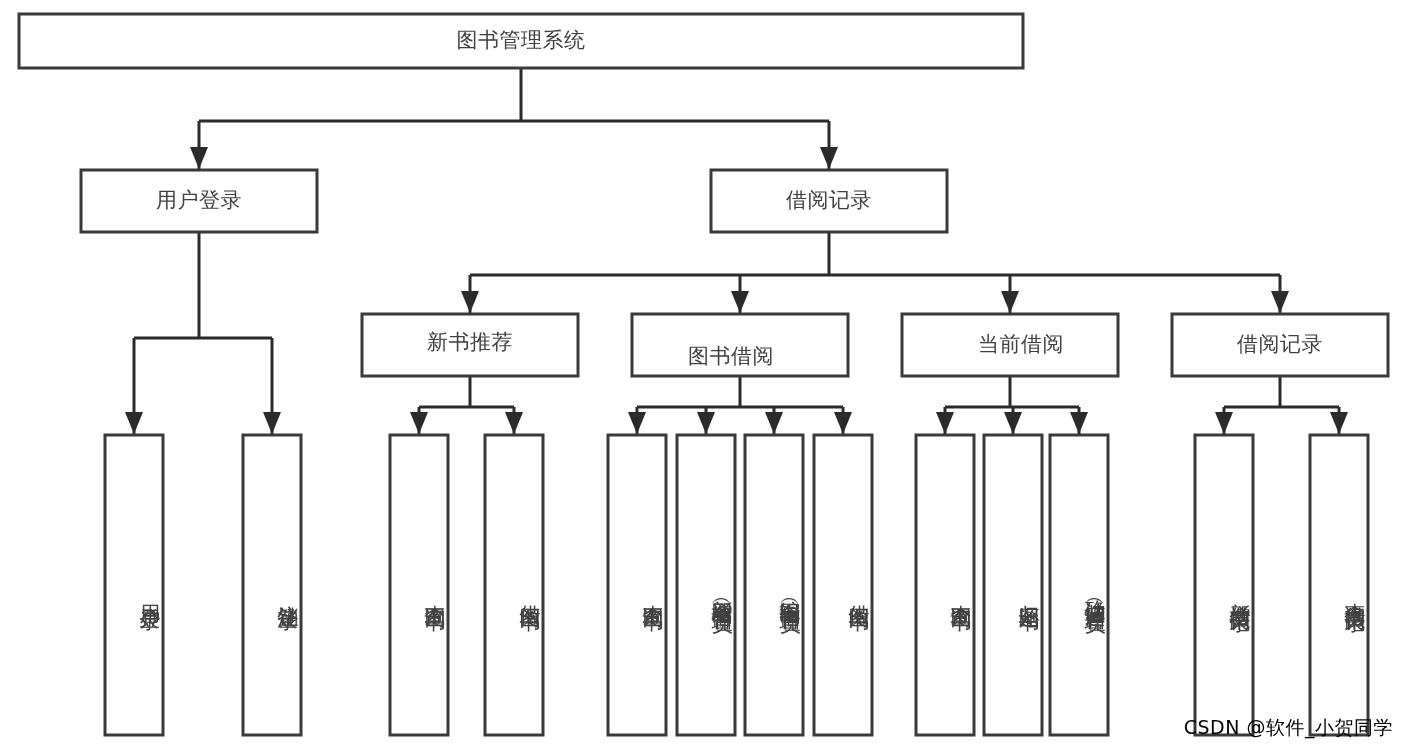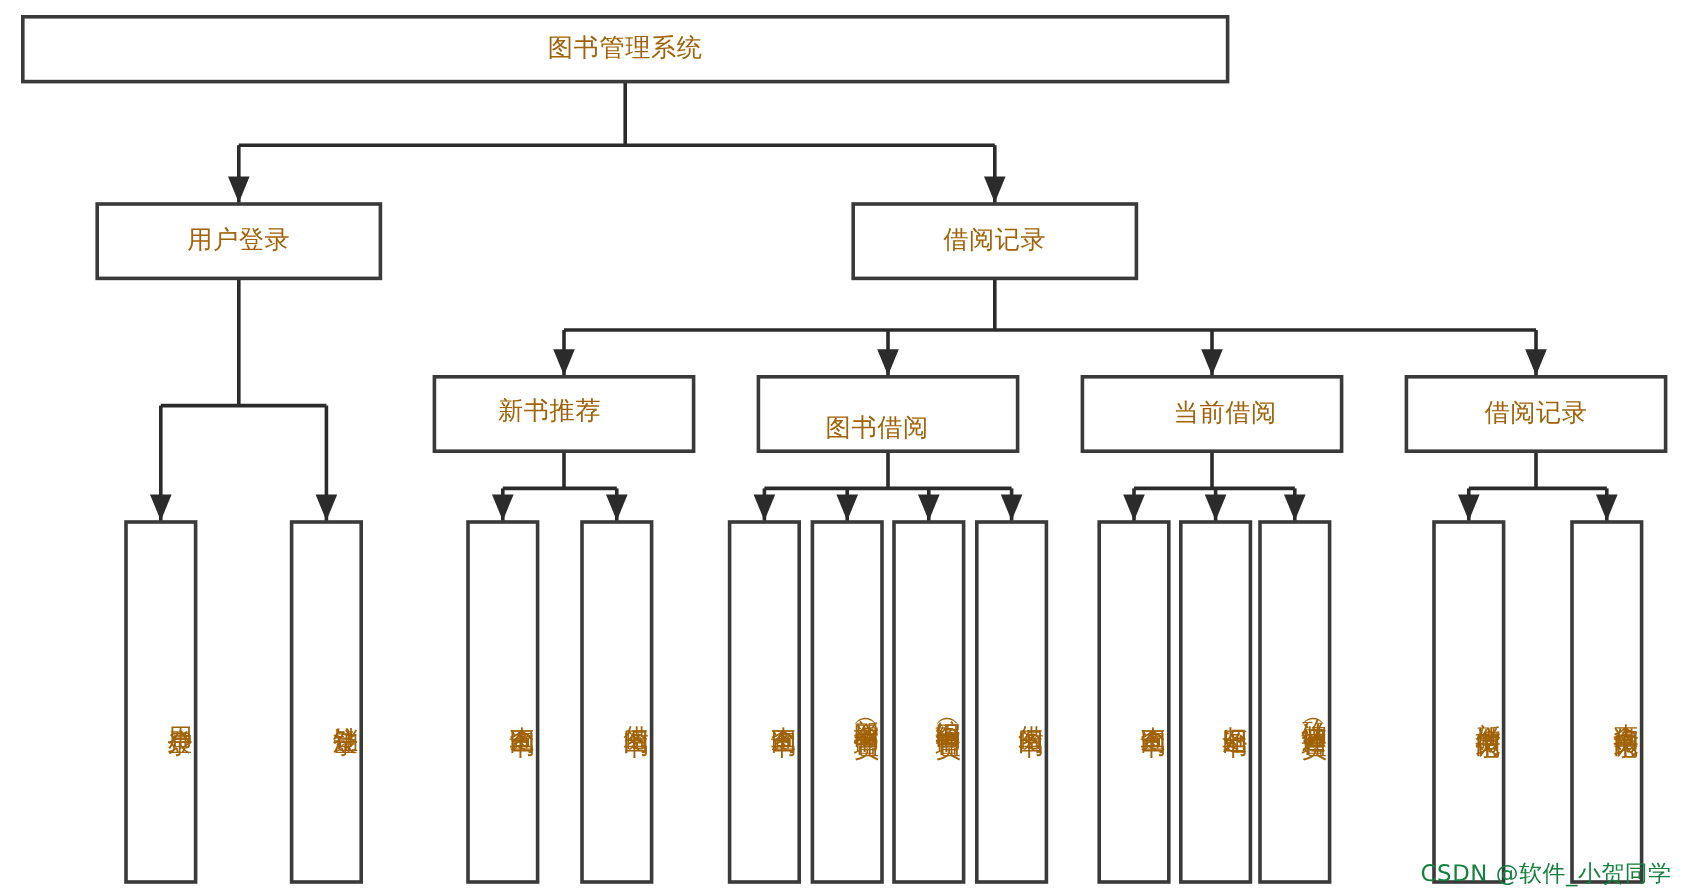--- a/index.html
+++ b/index.html
@@ -39,21 +39,21 @@
   }
   .arrow-head {
     fill: #2b2b2b;
     stroke: none;
   }
   .node-label {
     position: absolute;
     display: flex;
     align-items: center;
     justify-content: center;
-    color: #a16207;
+    color: #404040;
     font-family: "DejaVu Sans", "Liberation Sans", sans-serif;
     pointer-events: none;
     text-align: center;
     box-sizing: border-box;
   }
   .label-h {
     font-size: 21px;
     letter-spacing: 0.5px;
     line-height: 1.1;
   }
@@ -64,21 +64,21 @@
     line-height: 1.32;
     letter-spacing: 2px;
     align-items: flex-start;
     justify-content: center;
     padding-top: 14px;
   }
   .watermark {
     position: absolute;
     right: 12px;
     bottom: 6px;
-    color: #15803d;
+    color: #000000;
     font-size: 19px;
     font-family: "DejaVu Sans", "Liberation Sans", sans-serif;
     letter-spacing: 0.5px;
     white-space: nowrap;
     user-select: none;
   }
 </style>
 </head>
 <body>
 
@@ -160,21 +160,21 @@
         <rect x="1050" y="435" width="58" height="300" class="node-box"></rect>
         <rect x="1195" y="435" width="58" height="300" class="node-box"></rect>
         <rect x="1310" y="435" width="58" height="300" class="node-box"></rect>
       </g>
   </svg>
 
   <div id="labels-layer">
       <div class="node-label label-h" style="left: 19px; top: 14px; width: 1004px; height: 54px;">图书管理系统</div>
       <div class="node-label label-h" style="left: 81px; top: 170px; width: 236px; height: 62px;">用户登录</div>
       <div class="node-label label-h" style="left: 711px; top: 170px; width: 236px; height: 62px;">借阅记录</div>
-      <div class="node-label label-h" style="left: 350px; top: 314px; width: 216px; height: 58px; border-radius: 30px;">新书推荐</div>
+      <div class="node-label label-h" style="left: 362px; top: 314px; width: 216px; height: 58px; border-radius: 30px;">新书推荐</div>
       <div class="node-label label-h" style="left: 632px; top: 314px; width: 198px; height: 62px; margin-top: 12px;">图书借阅</div>
       <div class="node-label label-h" style="left: 902px; top: 314px; width: 216px; height: 62px; padding-left: 22px;">当前借阅</div>
       <div class="node-label label-h" style="left: 1172px; top: 314px; width: 216px; height: 62px; text-align: center;">借阅记录</div>
       <div class="node-label label-v" style="left: 105px; top: 435px; width: 58px; height: 300px;">用户登录</div>
       <div class="node-label label-v" style="left: 243px; top: 435px; width: 58px; height: 300px;">注销登录</div>
       <div class="node-label label-v" style="left: 390px; top: 435px; width: 58px; height: 300px;">查询图书</div>
       <div class="node-label label-v" style="left: 485px; top: 435px; width: 58px; height: 300px;">借阅图书</div>
       <div class="node-label label-v" style="left: 608px; top: 435px; width: 58px; height: 300px;">查询图书</div>
       <div class="node-label label-v" style="left: 677px; top: 435px; width: 58px; height: 300px;">新增图书（管理员）</div>
       <div class="node-label label-v" style="left: 745px; top: 435px; width: 58px; height: 300px;">编辑图书（管理员）</div>

